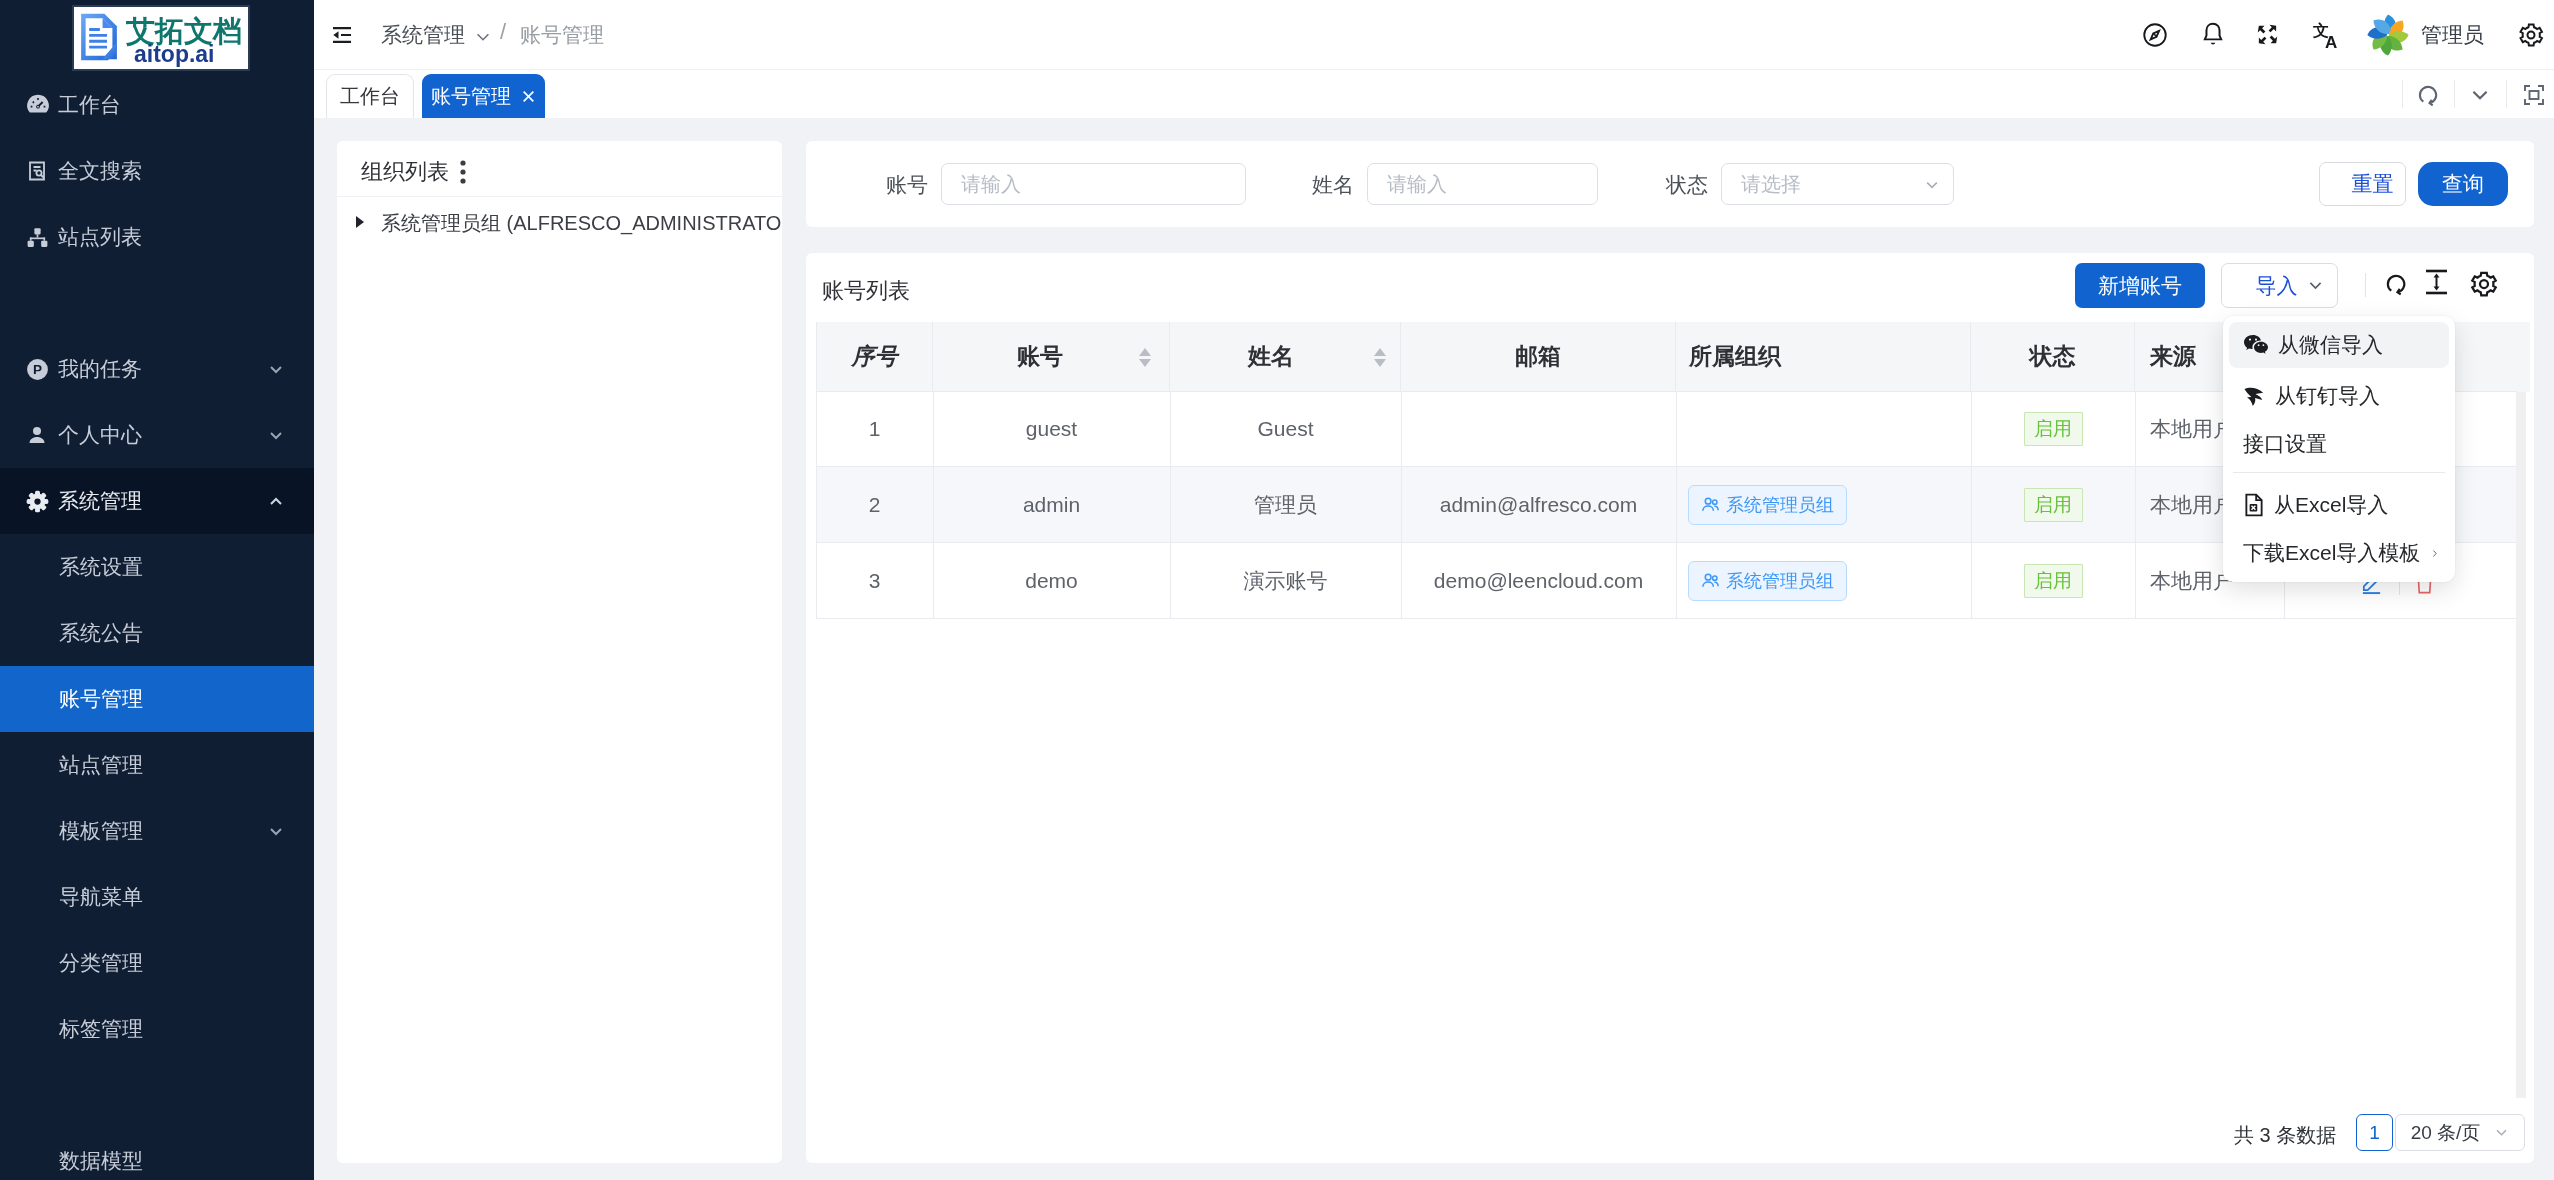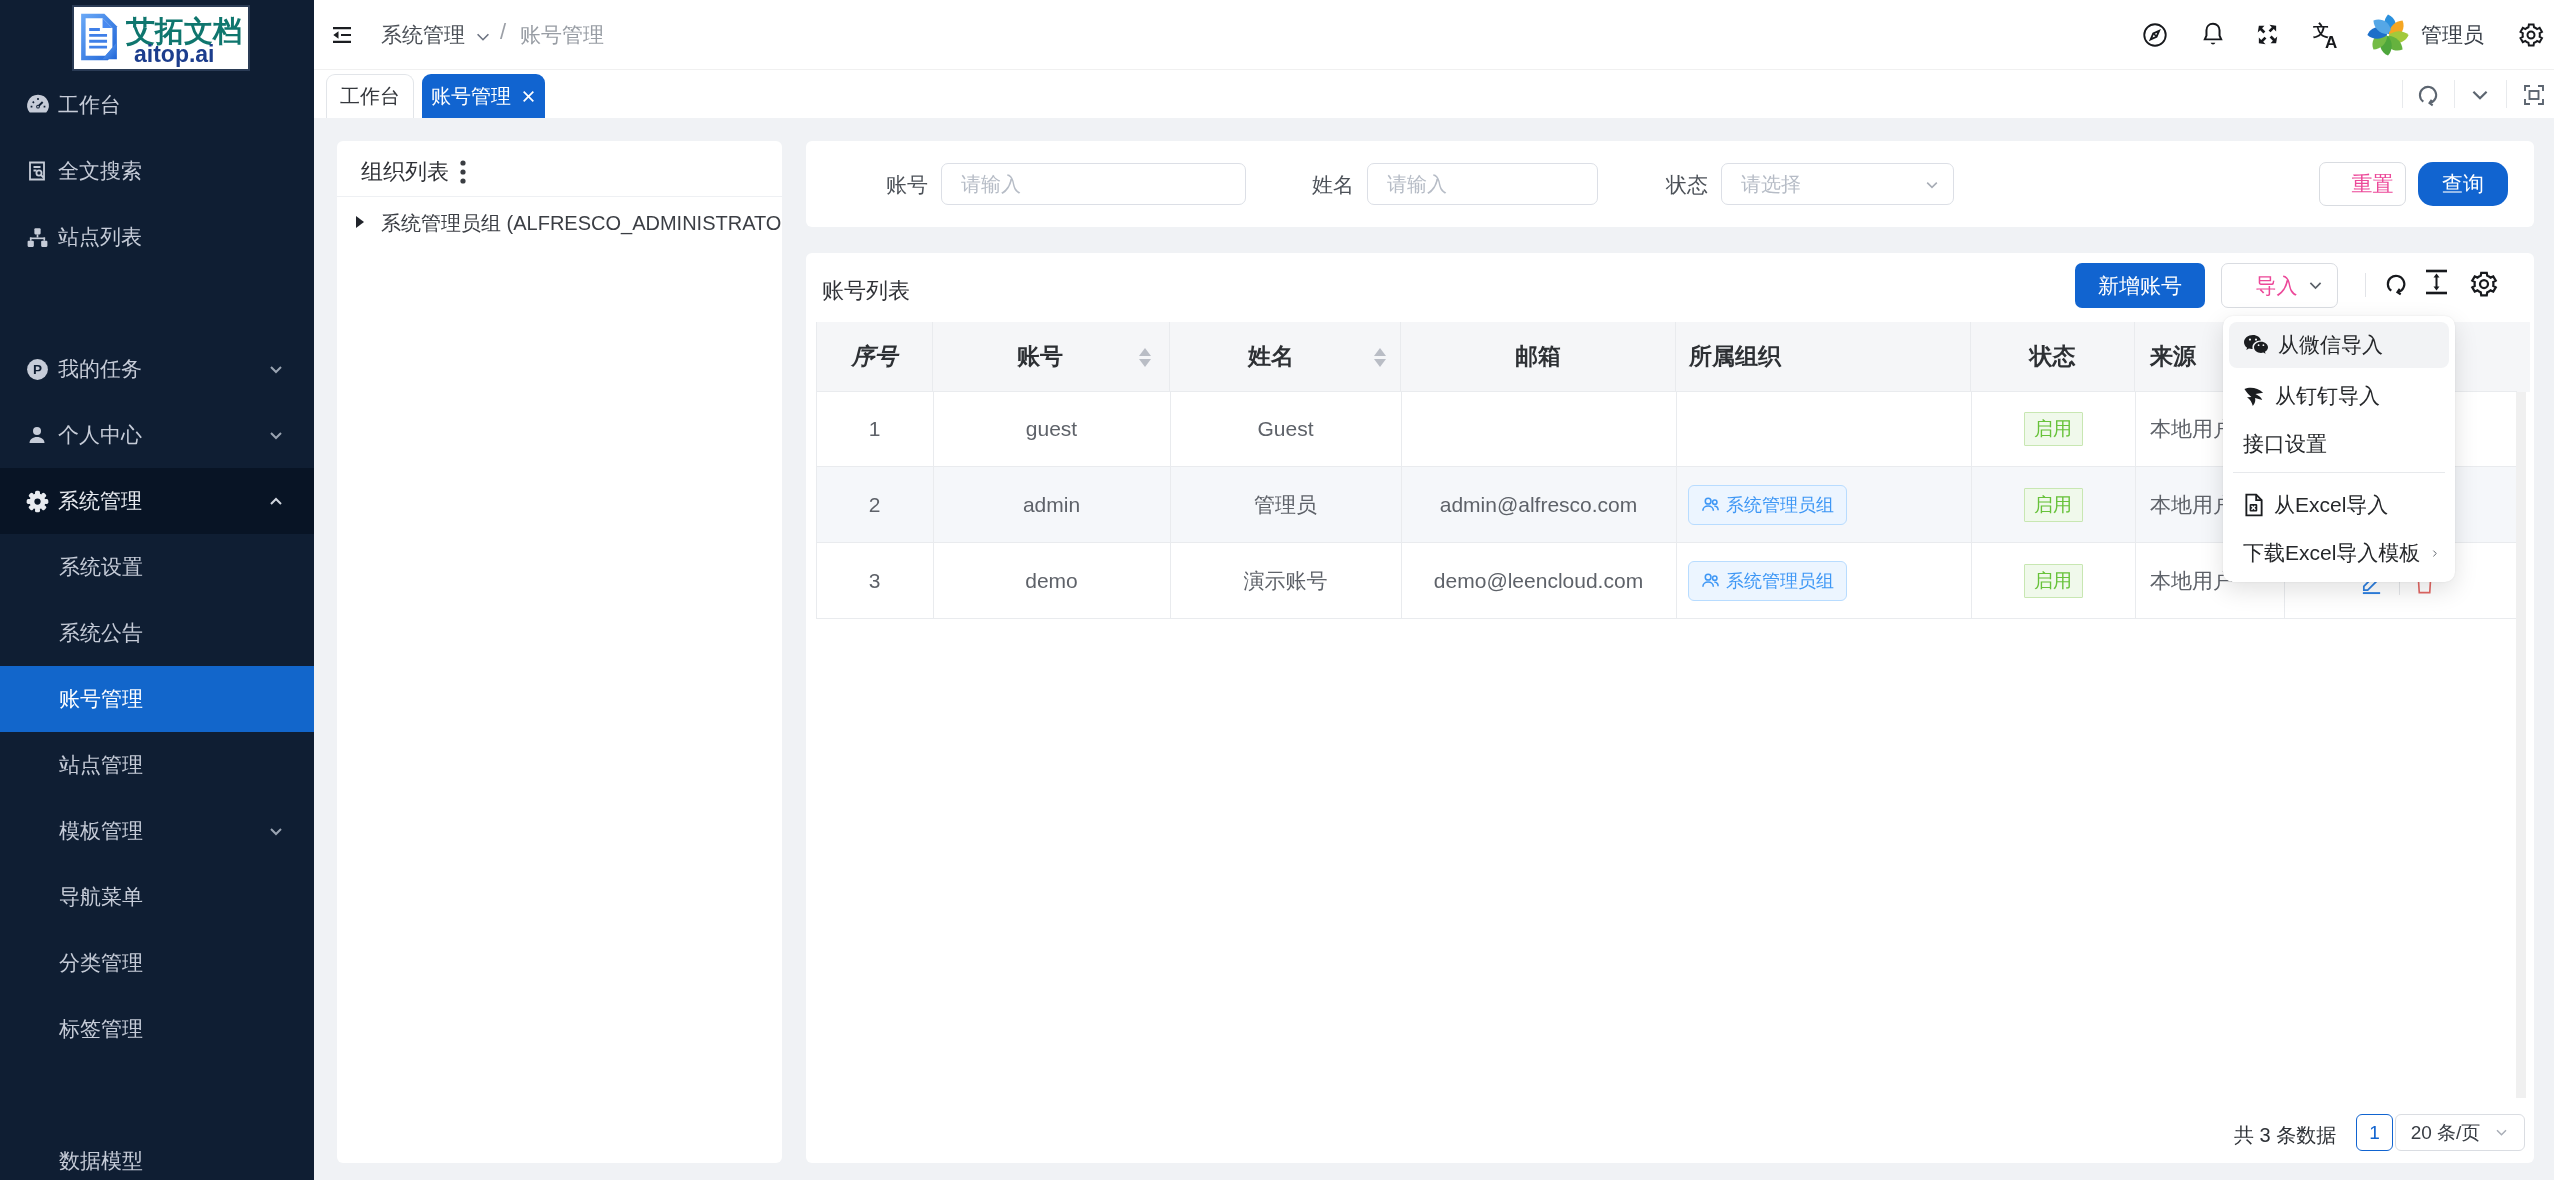--- a/index.html
+++ b/index.html
@@ -26,21 +26,21 @@
   .vsep { position:absolute; top:10px; height:28px; width:1px; background:#e8eaed; }
 
   
   #leftcard  { left:337px; top:141px; width:445px; height:1022px; }
   #searchcard{ left:806px; top:141px; width:1728px; height:86px; }
   #tablecard { left:806px; top:253px; width:1728px; height:910px; }
 
   .ipt { position:absolute; top:22px; height:42px; border:1.4px solid #dcdfe6; border-radius:7px; background:#fff; display:flex; align-items:center; padding-left:19px; color:#b6bcc6; font-size:20px; }
   .lbl { position:absolute; top:30px; font-size:21px; color:#4c5158; }
   .btn { position:absolute; border-radius:7px; display:flex; align-items:center; justify-content:center; font-size:21px; }
-  .btn-plain { background:#fff; border:1.4px solid #d9dce1; color:#ec4899;padding-left:20px; }
+  .btn-plain { background:#fff; border:1.4px solid #d9dce1; color:#1d4ed8;padding-left:20px; }
   .btn-blue  { background:#1164d0; color:#fff; }
 
   
   .tcell { position:absolute; display:flex; align-items:center; justify-content:center; font-size:21px; color:#5e6269; }
   .th { font-weight:bold; color:#2d3034; font-size:23px; }
   .tag-blue { display:inline-flex; align-items:center; background:#ecf5ff; border:1.4px solid #b8dcff; color:#3e97f5; border-radius:6px; font-size:18px; height:40px; padding:0 12px; }
   .tag-green{ display:inline-flex; align-items:center; justify-content:center; background:#f0f9eb; border:1.4px solid #c8e7b2; color:#67c23a; border-radius:1px; font-size:19px; width:59px; height:34px; }
 
   
   #dropdown { position:absolute; left:2223px; top:316px; width:232px; height:266px; background:#fff; border-radius:10px; box-shadow:0 8px 24px rgba(0,0,0,.12), 0 0 2px rgba(0,0,0,.08); }

